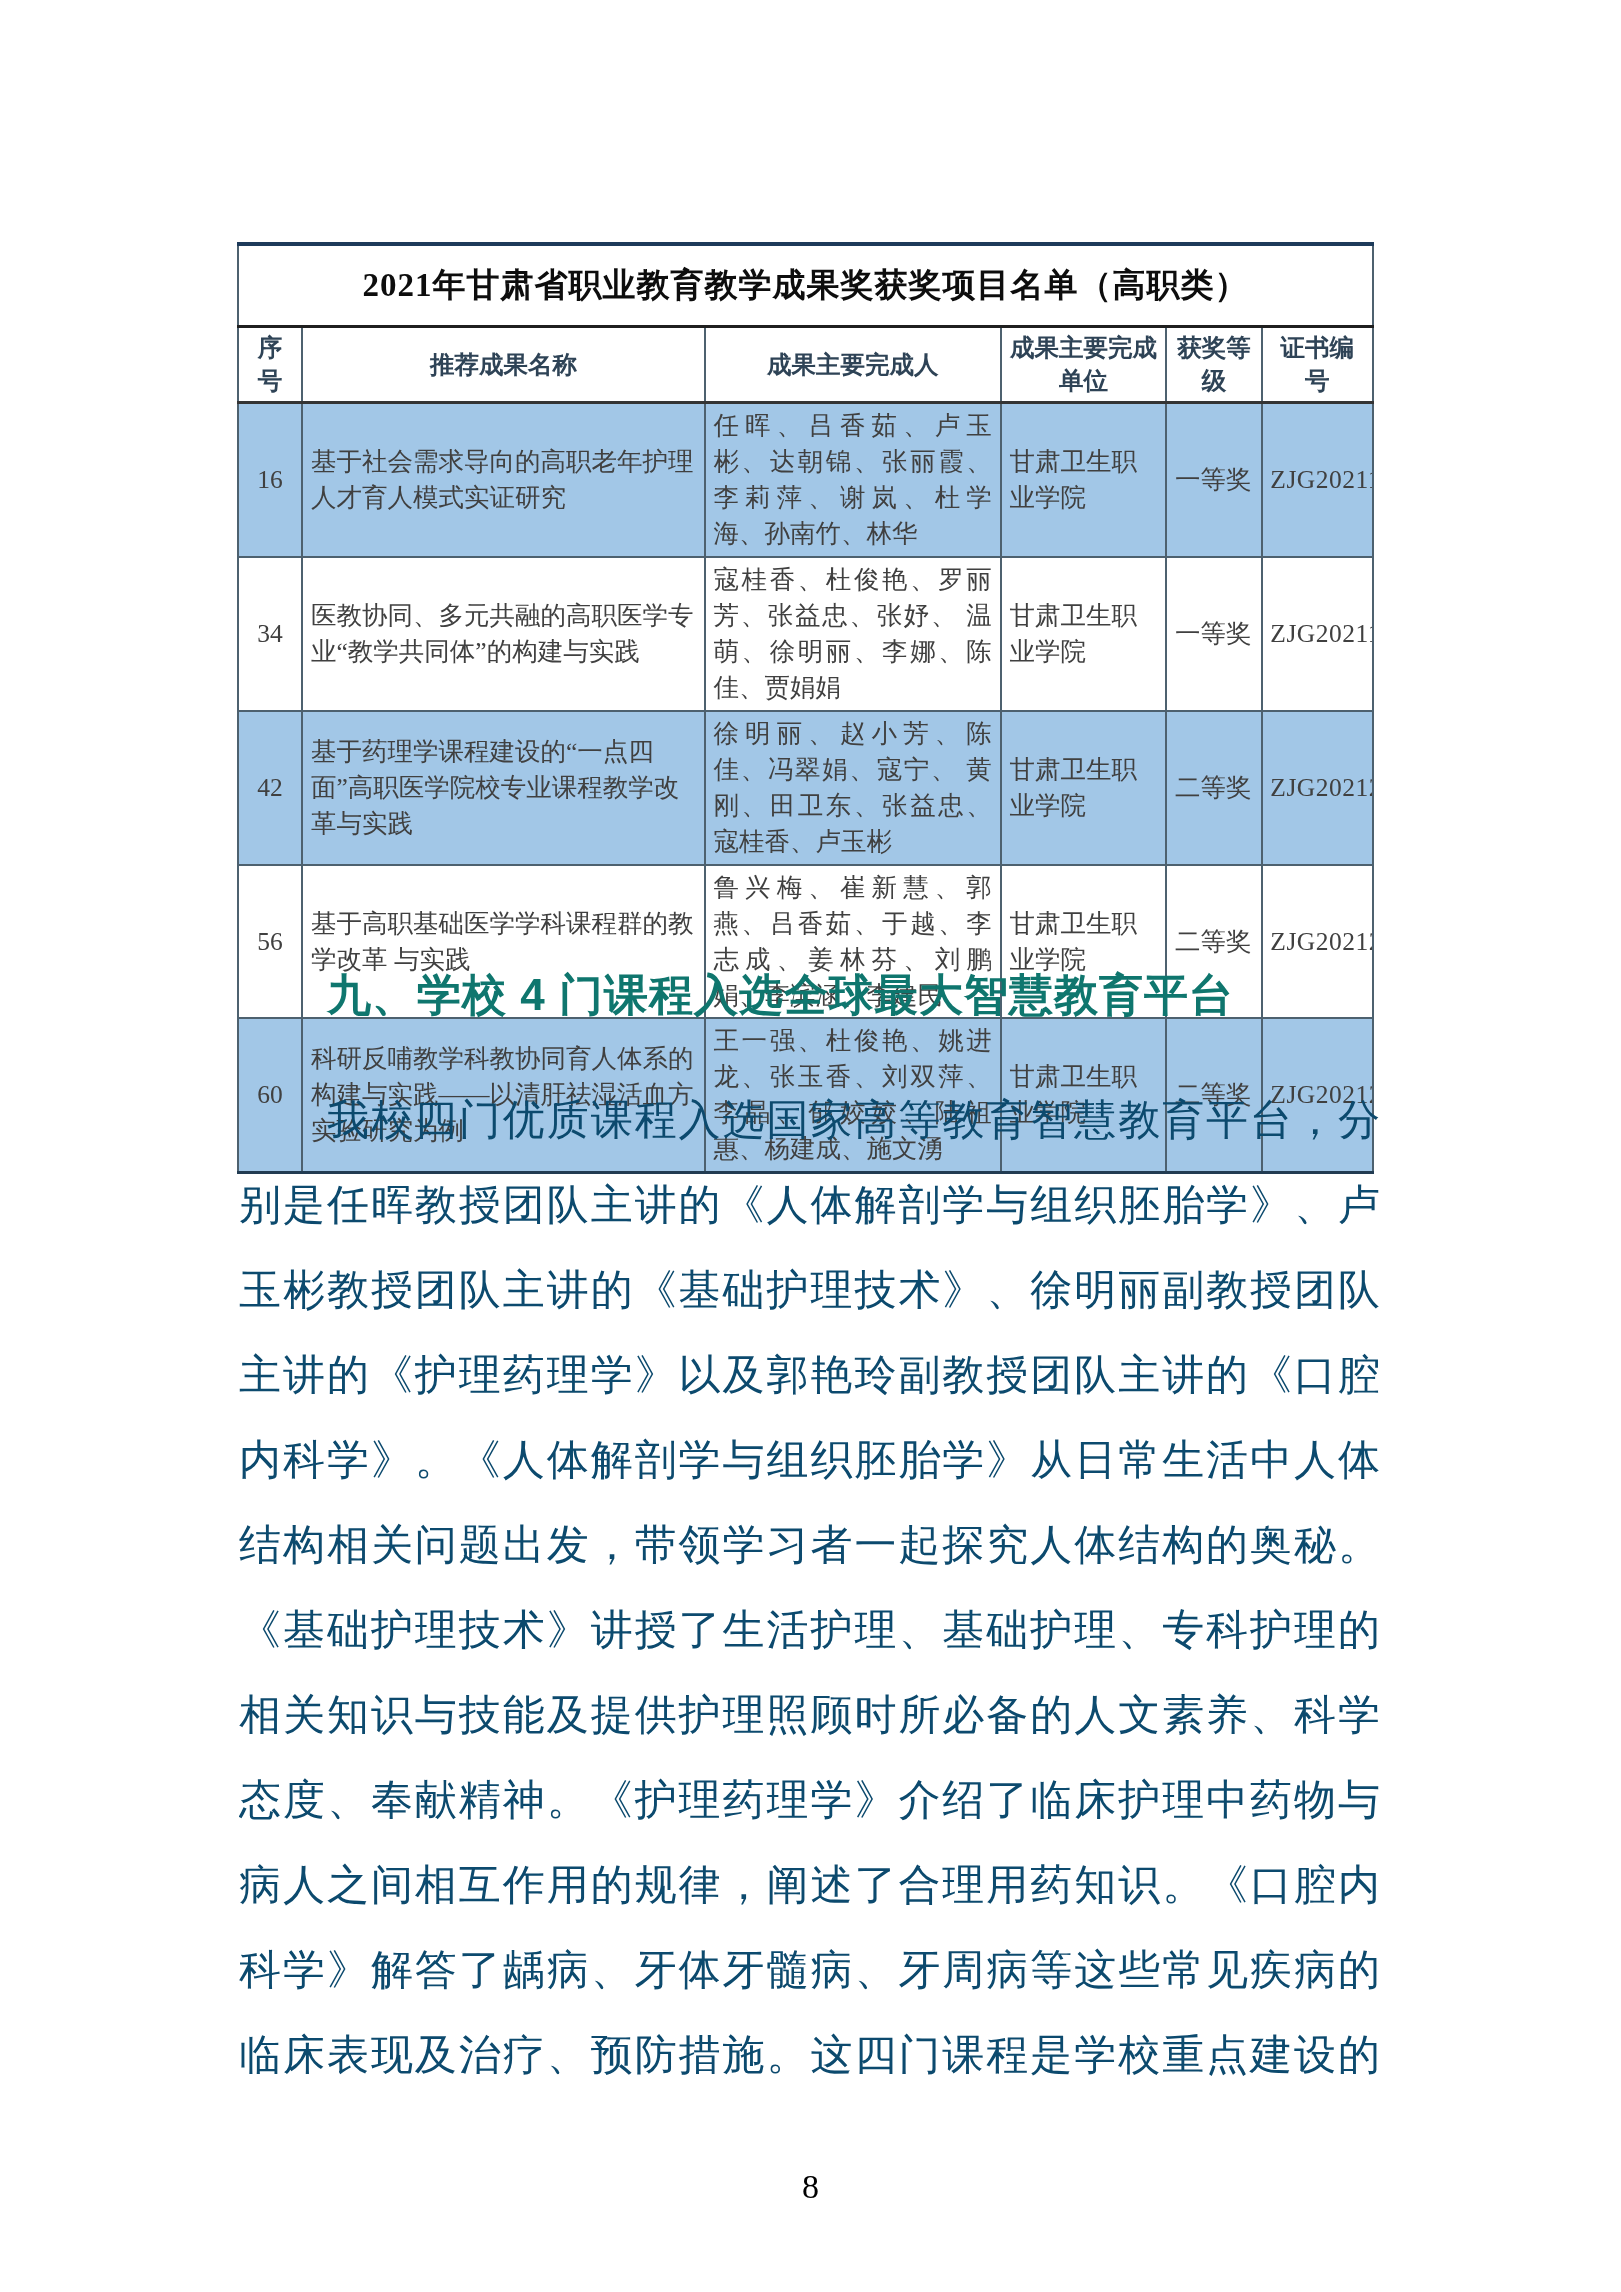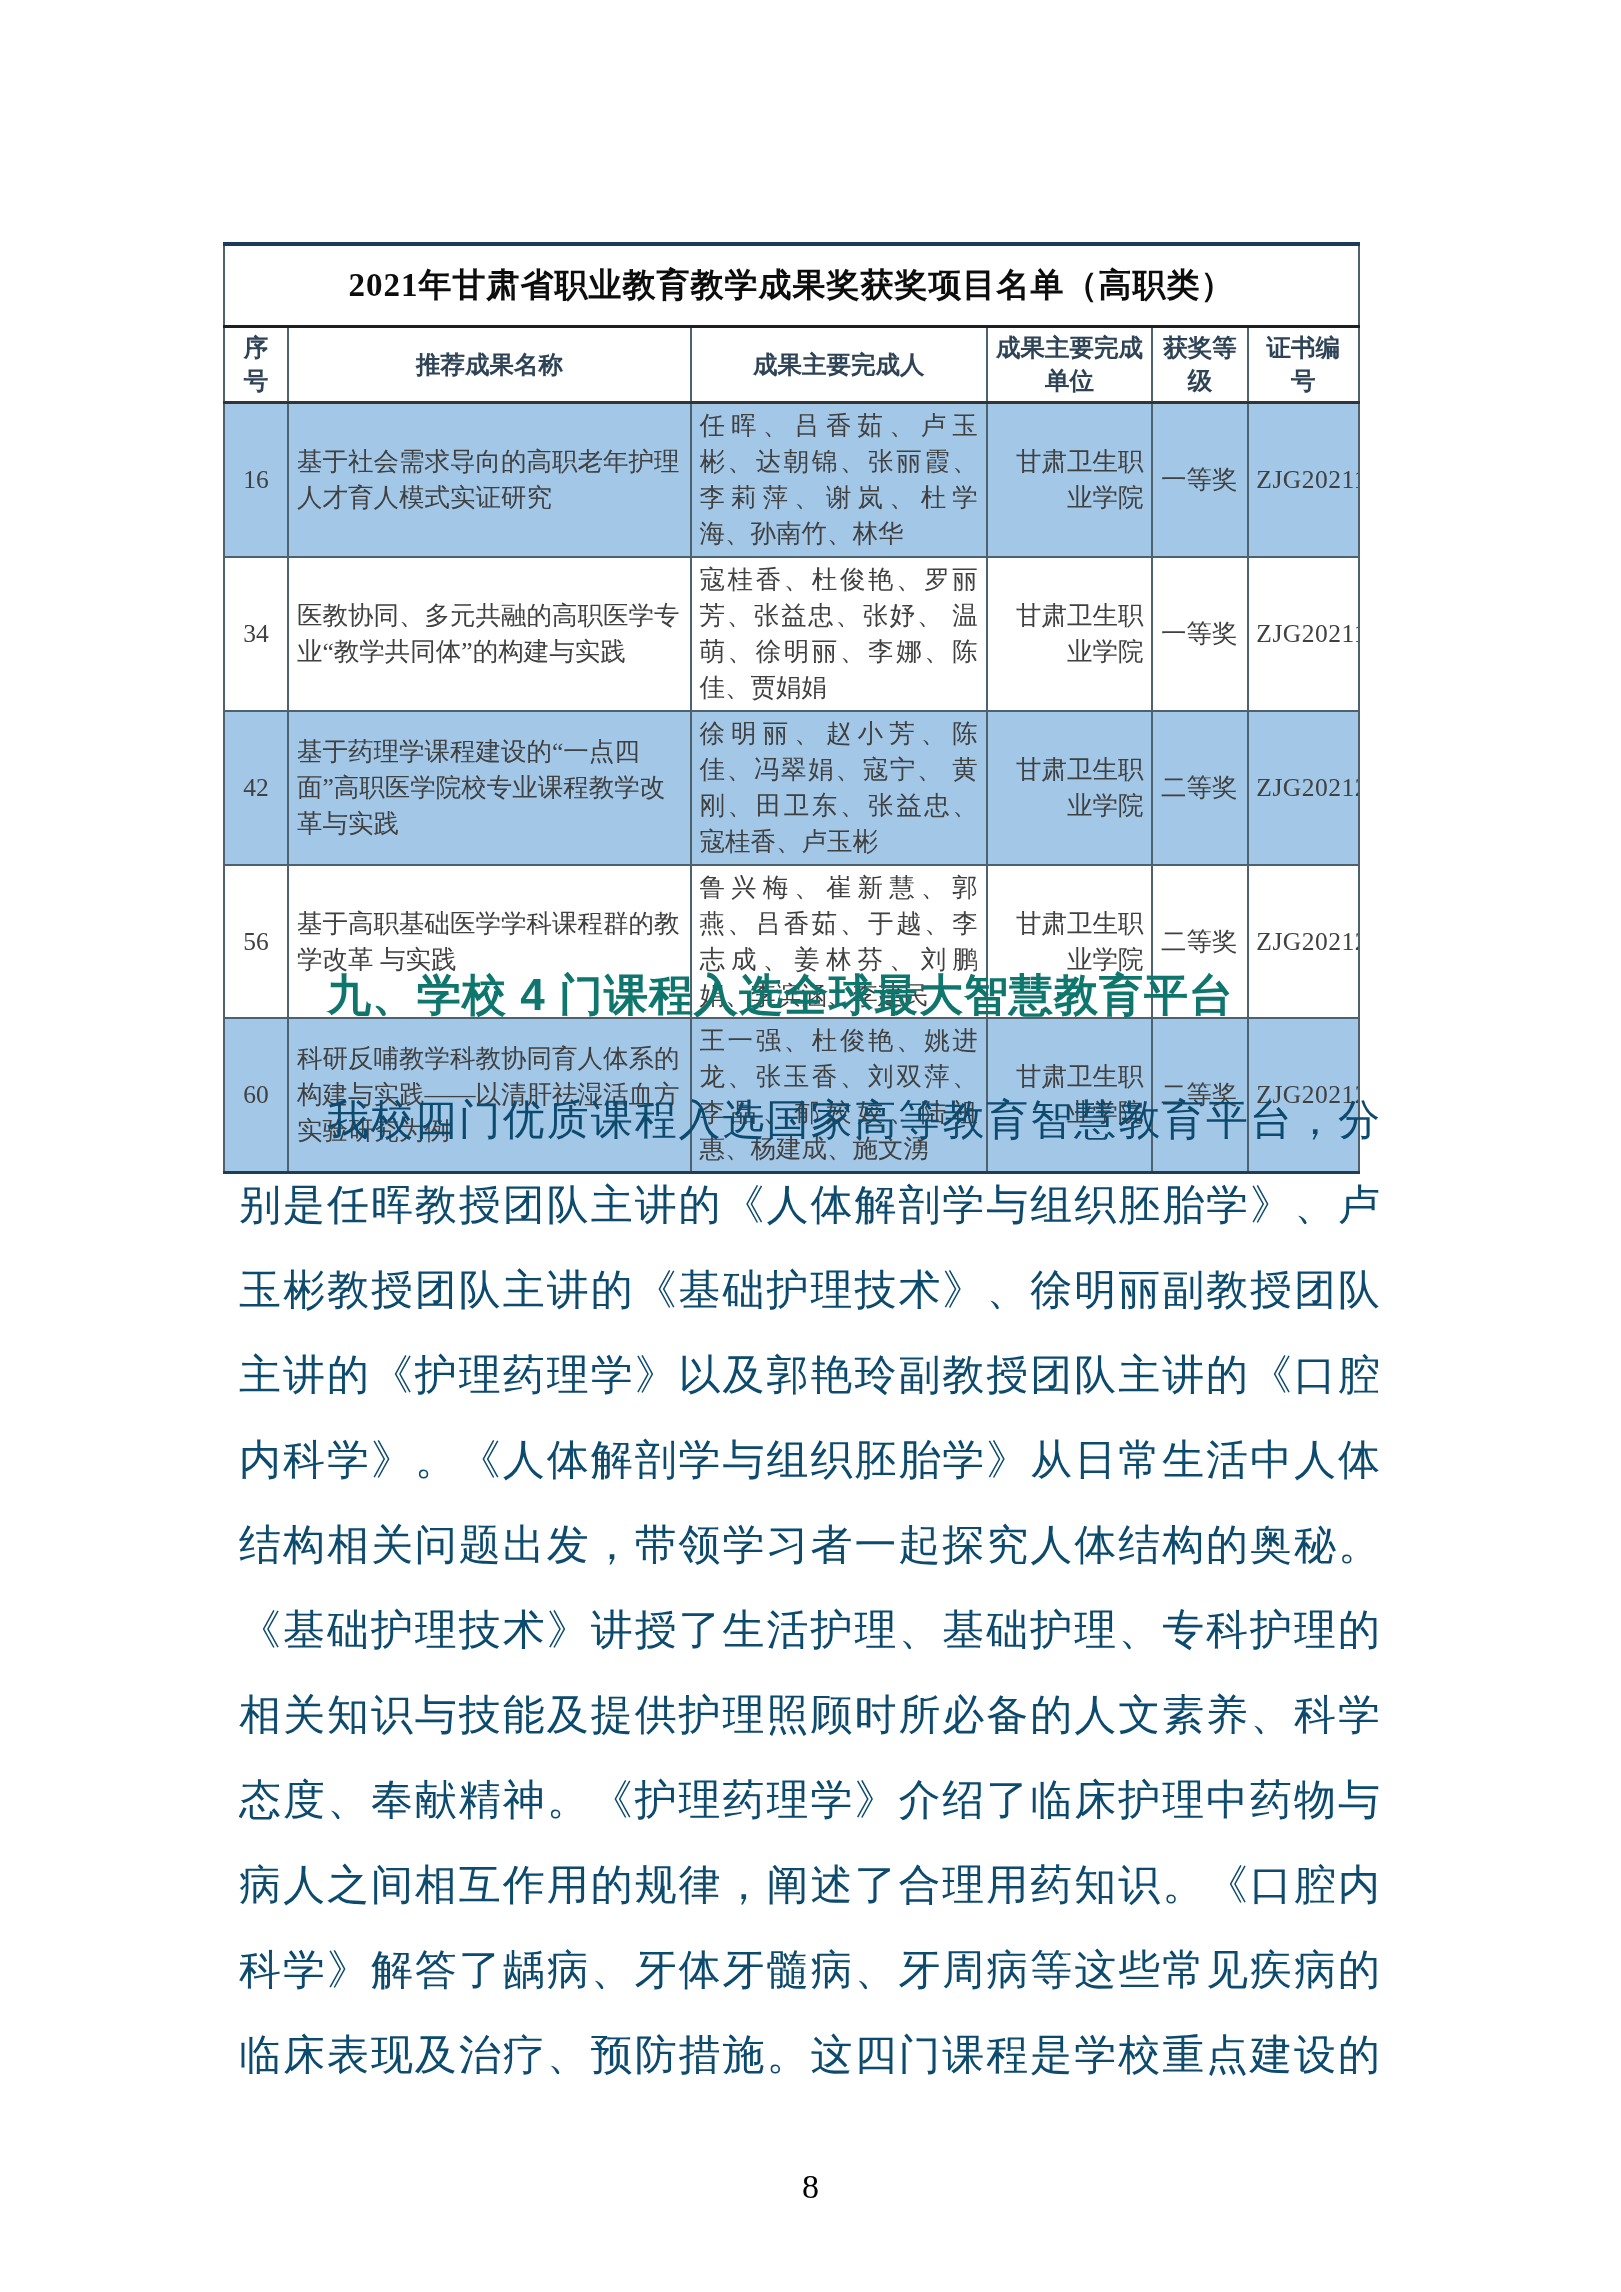--- a/index.html
+++ b/index.html
@@ -7,21 +7,21 @@
     position:relative;
     width:1621px; height:2293px;
     margin:0 auto;
     background:#ffffff;
     font-family:"Liberation Serif","DejaVu Serif",serif;
     color:#000;
     overflow:hidden;
   }
 
   
-  .table-figure { position:absolute; left:223px; top:242px; width:1137px; }
+  .table-figure { position:absolute; left:237px; top:242px; width:1137px; }
   .awards-table {
     width:100%;
     border-collapse:collapse;
     table-layout:fixed;
     background:#fff;
     border:2.9px solid #2c4a66;
     border-top:4.9px solid #1d3a5a;
     border-bottom:3.9px solid #223c52;
   }
   .awards-table th, .awards-table td {
@@ -56,21 +56,21 @@
   }
   .awards-table tbody tr.hl td { background:#a2c7e7; }
   .awards-table tbody tr:nth-of-type(1){ height:96px; }
   .awards-table tbody tr:nth-of-type(2){ height:86px; }
   .awards-table tbody tr:nth-of-type(3){ height:83px; }
   .awards-table tbody tr:nth-of-type(4){ height:84px; }
   .awards-table tbody tr:nth-of-type(5){ height:88px; }
   .c-no   { text-align:center; font-size:27.4px; }
   .c-name { }
   .c-people { text-align:justify; text-align-last:left; word-break:break-all; }
-  .c-unit { text-align:right; }
+  .c-unit { text-align:left; }
   .c-award{ text-align:left; }
   .c-cert { text-align:center; font-size:24.5px; letter-spacing:0.5px; }
 
   
   .heading {
     position:absolute;
     left:327px; top:966px;
     margin:0;
     font-family:"Liberation Sans","DejaVu Sans",sans-serif;
     font-size:44px;

